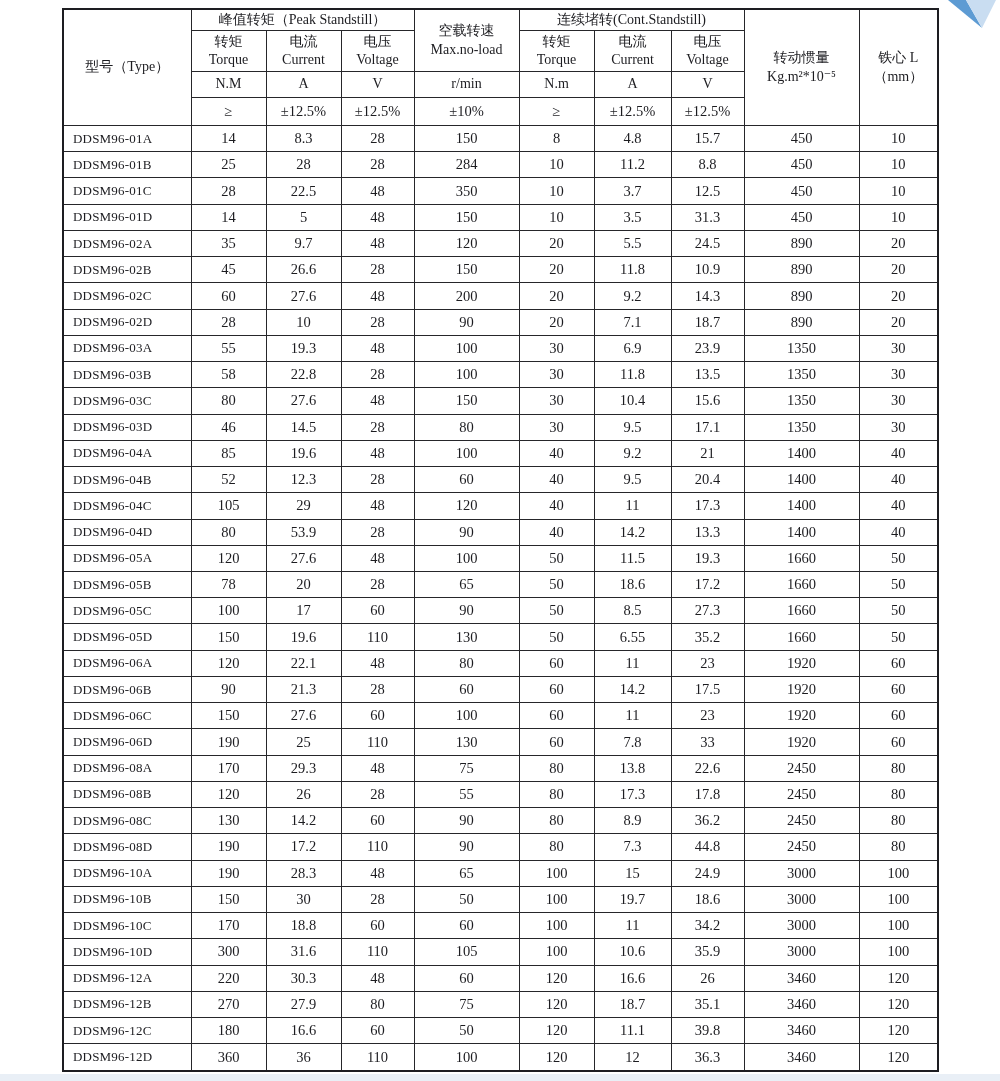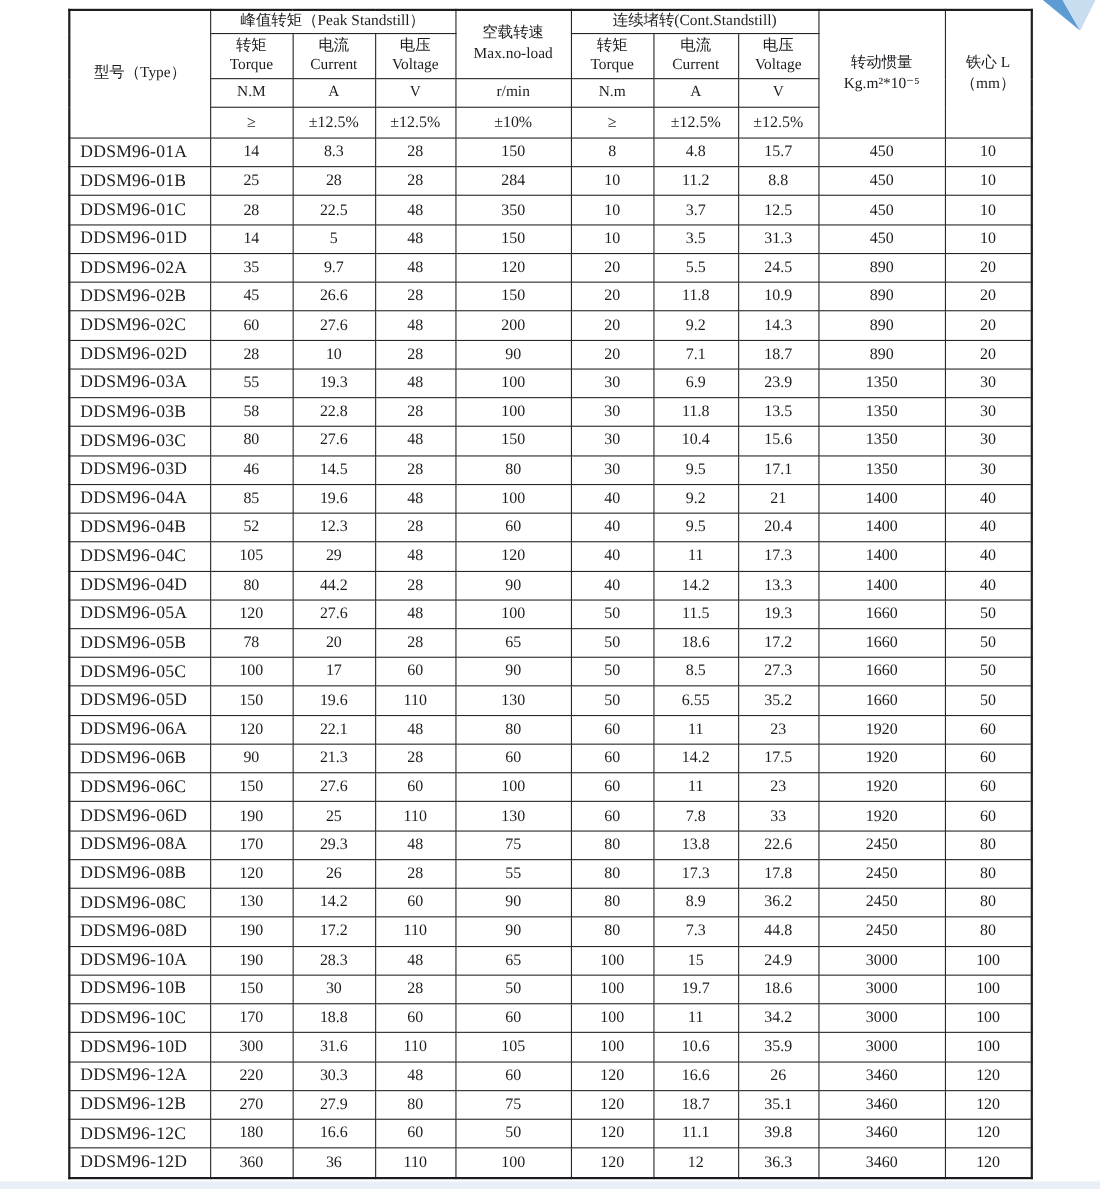--- a/index.html
+++ b/index.html
@@ -33,21 +33,21 @@
   tr.h-label th{height:40px;}
   tr.h-unit  th{height:25px;}
   tr.h-tol   th{height:27px;font-size:14.5px;}
   th.c-type{font-size:15px;}
   .two-line div{line-height:1.3;}
 
   tbody td{font-size:14.5px;}
   tbody td.model{
     text-align:left;
     padding-left:9px;
-    font-size:16px;
+    font-size:13px;
     letter-spacing:.2px;
   }
   tbody td.num{font-size:14.5px;}
 
   .corner-arrow{position:absolute;top:0;left:944px;width:56px;height:34px;}
   .bottom-band{
     position:absolute;left:0;bottom:0;width:1000px;height:7px;
     background:#e9eff6;
   }
 </style>
@@ -314,21 +314,21 @@
           <td class="num">120</td>
           <td class="num">40</td>
           <td class="num">11</td>
           <td class="num">17.3</td>
           <td class="num">1400</td>
           <td class="num">40</td>
         </tr>
         <tr>
           <td class="model">DDSM96-04D</td>
           <td class="num">80</td>
-          <td class="num">44.2</td>
+          <td class="num">53.9</td>
           <td class="num">28</td>
           <td class="num">90</td>
           <td class="num">40</td>
           <td class="num">14.2</td>
           <td class="num">13.3</td>
           <td class="num">1400</td>
           <td class="num">40</td>
         </tr>
         <tr>
           <td class="model">DDSM96-05A</td>

